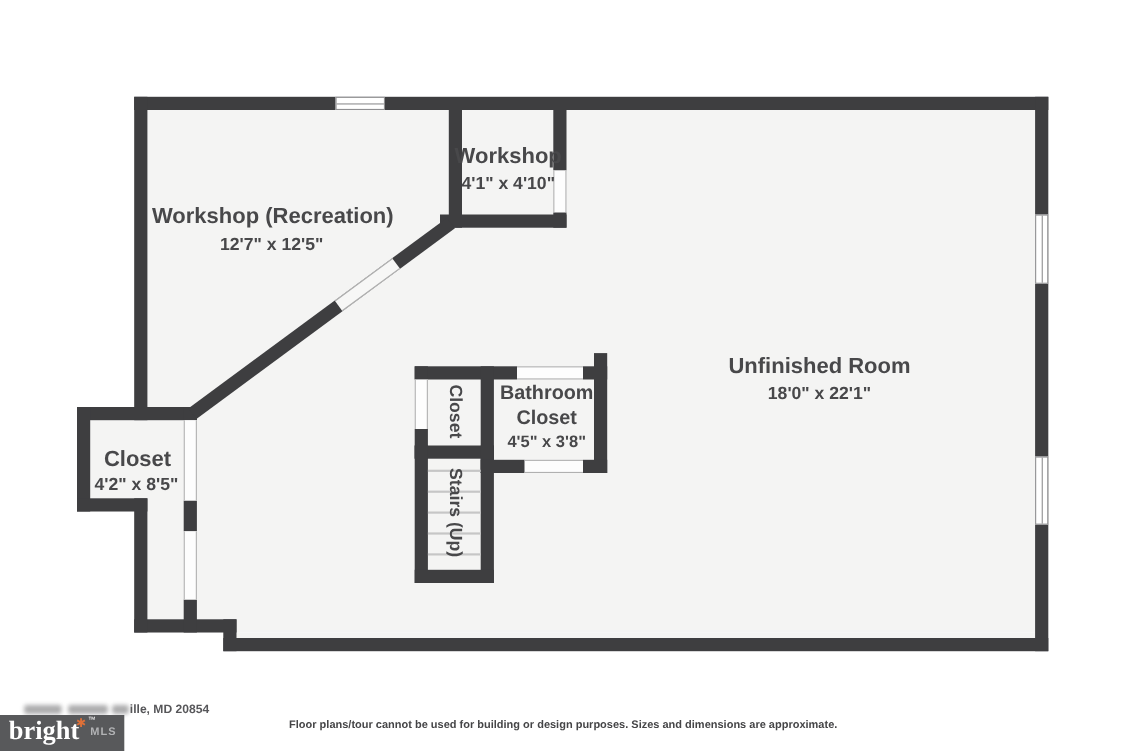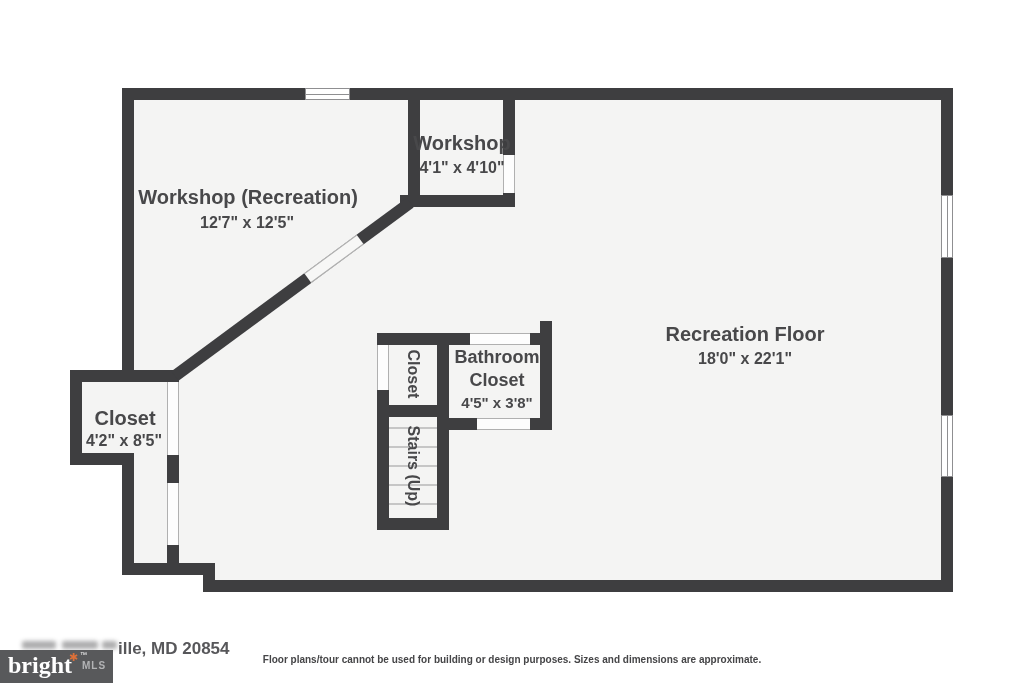--- a/index.html
+++ b/index.html
@@ -24,21 +24,21 @@
              transform:rotate(-36.4deg);transform-origin:0px 6px;}
   .diag-door{position:absolute;left:165px;top:0;width:65px;height:12px;background:#f7f7f6;
              border-top:1px solid #ababab;border-bottom:1px solid #ababab;box-sizing:border-box;}
   
   .logo-box{position:absolute;left:0;top:650px;width:113px;height:33px;background:#58595b;}
   .logo-bright{position:absolute;left:8px;top:2px;font-family:"Liberation Serif",serif;font-weight:600;
                font-size:24px;color:#ffffff;letter-spacing:0px;}
   .logo-star{position:absolute;left:69px;top:1px;font-size:11px;color:#dd7038;}
   .logo-tm{position:absolute;left:80px;top:1px;font-size:7px;color:#ffffff;}
   .logo-mls{position:absolute;left:82px;top:10px;font-size:10px;color:#b2b3b5;letter-spacing:1px;font-weight:bold;}
-  .addr{position:absolute;left:118px;top:639px;font-size:17px;font-weight:bold;color:#57575a;}
+  .addr{position:absolute;left:118px;top:639px;font-size:11px;font-weight:bold;color:#57575a;}
   .addr-blur{position:absolute;top:641px;height:8px;background:#6a6a6c;opacity:.55;filter:blur(2px);border-radius:2px;}
   .disclaimer{position:absolute;left:0;right:0;top:654px;text-align:center;font-size:10px;font-weight:bold;color:#454547;}
 </style>
 </head>
 <body>
 
 <div class="floor" style="left:122px;top:88px;width:831px;height:487px;"></div>
 <div class="floor" style="left:203px;top:575px;width:750px;height:17px;"></div>
 <div class="floor" style="left:70px;top:370px;width:60px;height:95px;"></div>
 
@@ -100,21 +100,21 @@
 <div class="win" style="left:941px;top:415px;width:12px;height:62px;">
   <div class="win-line-v"></div>
 </div>
 
 <div class="lbl name-lg" style="left:248px;top:197px;">Workshop (Recreation)</div>
 <div class="lbl dims" style="left:247px;top:223px;">12'7" x 12'5"</div>
 
 <div class="lbl name-lg" style="left:462px;top:143px;">Workshop</div>
 <div class="lbl dims" style="left:462px;top:168px;">4'1" x 4'10"</div>
 
-<div class="lbl name-lg" style="left:745px;top:334px;">Recreation Floor</div>
+<div class="lbl name-lg" style="left:745px;top:334px;">Unfinished Room</div>
 <div class="lbl dims" style="left:745px;top:359px;">18'0" x 22'1"</div>
 
 <div class="lbl name-lg" style="left:125px;top:418px;">Closet</div>
 <div class="lbl dims" style="left:124px;top:441px;">4'2" x 8'5"</div>
 
 <div class="lbl name-md" style="left:497px;top:357px;">Bathroom</div>
 <div class="lbl name-md" style="left:497px;top:380px;">Closet</div>
 <div class="lbl dims-sm" style="left:497px;top:402px;">4'5" x 3'8"</div>
 
 <div class="lbl-v vert" style="left:413px;top:374px;">Closet</div>

